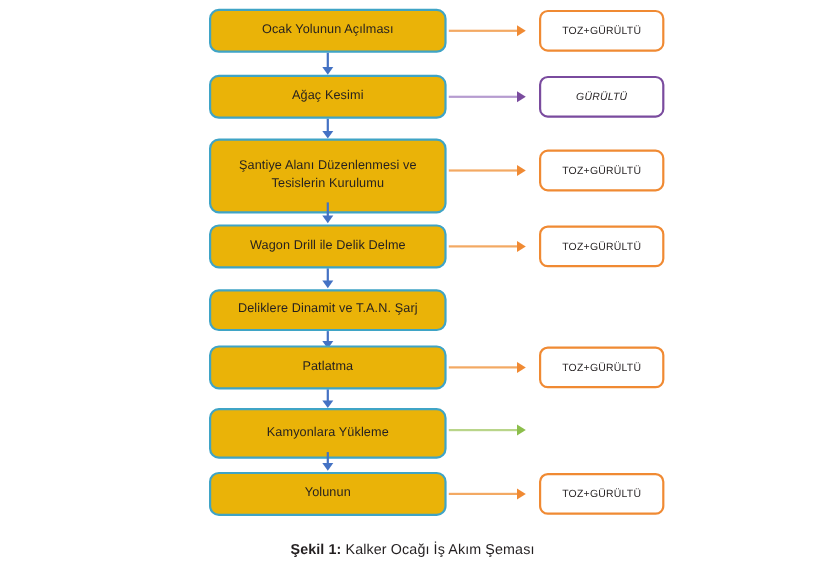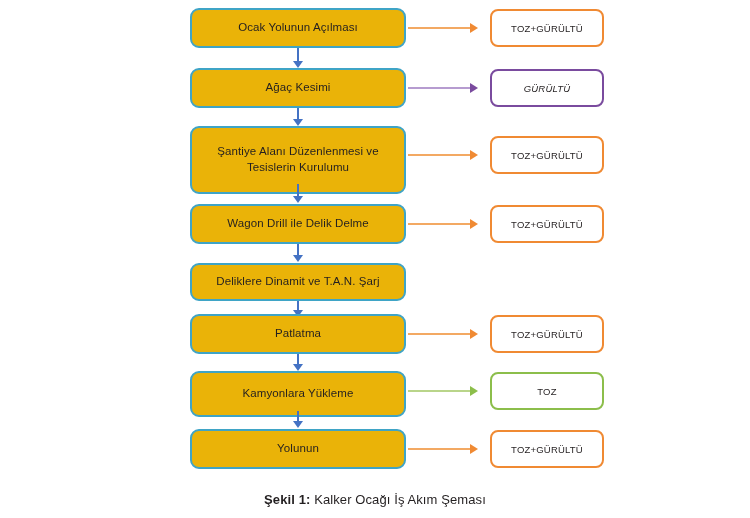--- a/index.html
+++ b/index.html
@@ -221,23 +221,20 @@
     <div class="head" style="top:10px;"></div>
   </div>
 
   <div class="proc" style="top:371px; height:46px;">
     <span>Kamyonlara Yükleme</span>
   </div>
   <div class="hconn green" style="top:386px;">
     <div class="stem"></div>
     <div class="head"></div>
   </div>
-  <div class="hazard green" style="top:372px;">
-    <span>TOZ</span>
-  </div>
   <div class="vconn" style="top:411px; height:18px;">
     <div class="stem" style="height:11px;"></div>
     <div class="head" style="top:10px;"></div>
   </div>
 
   <div class="proc" style="top:429px; height:40px;">
     <span>Yolunun</span>
   </div>
   <div class="hconn" style="top:444px;">
     <div class="stem"></div>

